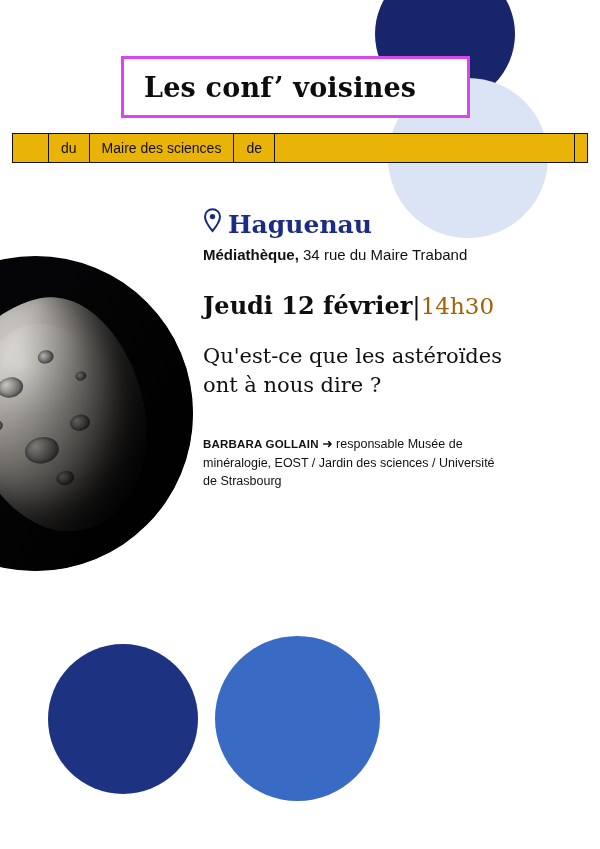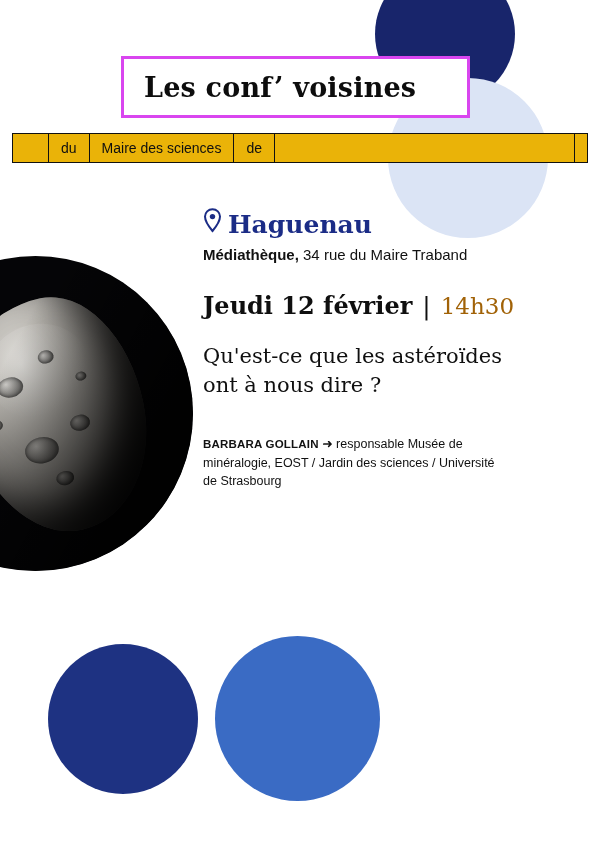--- a/index.html
+++ b/index.html
@@ -142,21 +142,21 @@
   .venue {
     font-size: 15px;
     color: #111;
     line-height: 1.35;
     max-width: 300px;
   }
   .venue b { font-weight: bold; text-align: center; }
 
   .date-line {
     margin-top: 26px;
-    display: flex; align-items: baseline; gap: 10px;
+    display: flex; align-items: baseline; 
     font-family: "DejaVu Serif", serif;
   }
   .date-main {
     font-weight: bold;
     font-size: 24px;
     color: #0f0f0f;
   }
   .date-sep {
     font-size: 25px; color: #0f0f0f; font-weight: 300;
   }

